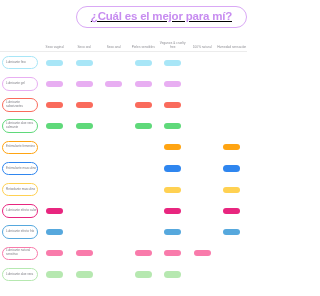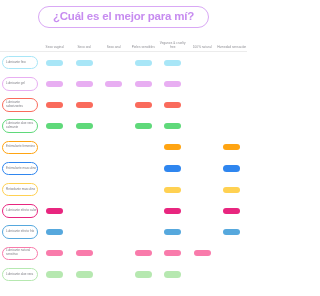--- a/index.html
+++ b/index.html
@@ -7,22 +7,23 @@
     width:247px;height:296px;
     background:#ffffff;
     font-family:"Liberation Sans", sans-serif;
     overflow:hidden;
     position:relative;
   }
   #page{width:247px;height:296px;position:relative;box-sizing:border-box;}
 
   
   .title-wrap{
-    display:flex;align-items:center;justify-content:center;
+    display:flex;align-items:center;justify-content:flex-end;
     height:34px;
+    text-decoration:underline;
   }
   .title-pill{
     border:1.2px solid #d9a8f5;
     border-radius:20px;
     padding:3px 14px 4px 14px;
     color:#c78cf0;
     font-size:11.5px;
     font-weight:700;
     letter-spacing:-0.2px;
     white-space:nowrap;

